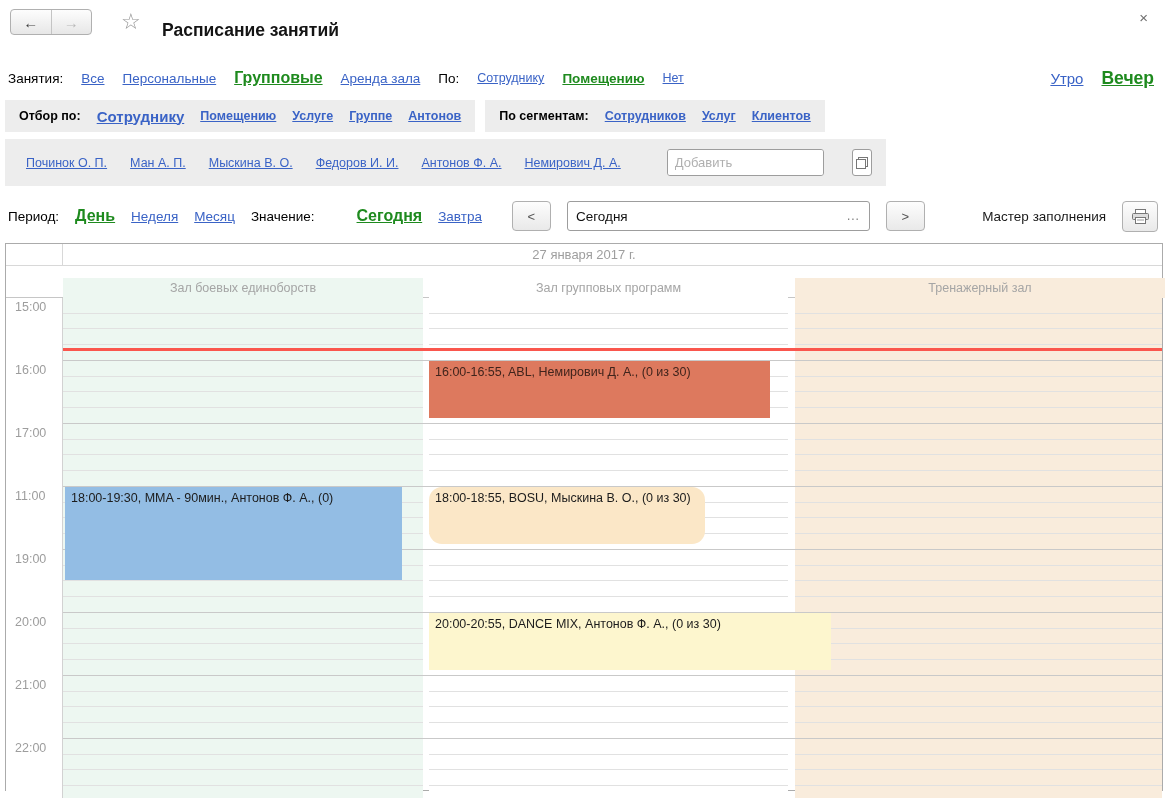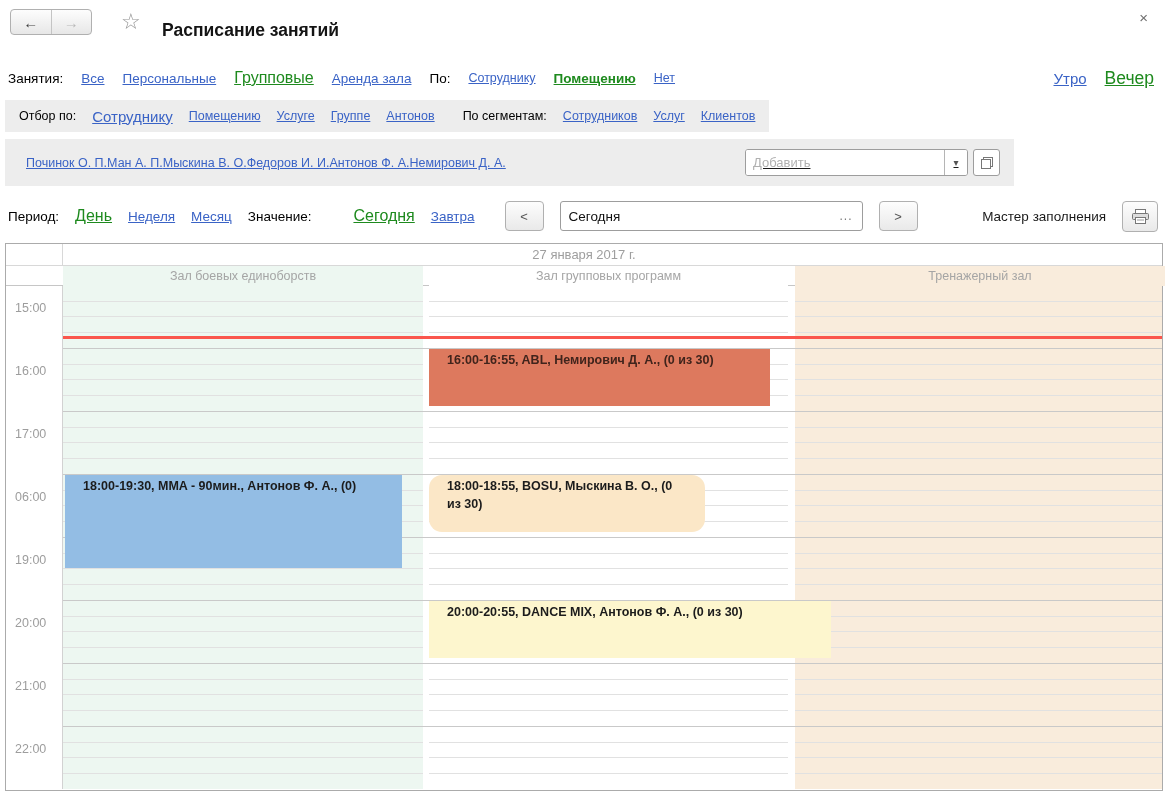--- a/index.html
+++ b/index.html
@@ -12,50 +12,50 @@
   html,body{width:1168px;height:798px;}
   body{
     position:relative; background:#fff; overflow:hidden;
     font-family:"Liberation Sans","DejaVu Sans",sans-serif; font-size:13px; color:#1a1a1a;
   }
   .abs{position:absolute;}
   a{cursor:pointer;}
   .lnk{color:var(--link); text-decoration:underline; font-size:13.5px; white-space:nowrap;}
   .lnk.small{font-size:12.5px;}
   .lnk.sel{color:var(--green); font-weight:bold;}
-  .lnk.sel-big{color:var(--green); font-weight:normal; font-size:16px;text-align:right;}
+  .lnk.sel-big{color:var(--green); font-weight:bold; font-size:16px;text-align:right;}
   .lnk.big-blue{font-size:15px;}
   .lnk.xl{font-size:17.5px;}
   .lbl{color:#000; font-size:13.5px; white-space:nowrap;}
   .lbl.small{font-size:12.5px;}
 
   
   .navgroup{left:10px; top:9px; width:82px; height:26px; display:flex;
     border:1px solid #b0b0b0; border-radius:4px; overflow:hidden;
     background:linear-gradient(#fdfdfd,#e7e7e7);}
   .navgroup button{flex:1; border:none; background:transparent; font-size:15px; cursor:pointer;}
   .navgroup .back{color:#3c3c3c; font-weight:bold; border-right:1px solid #c4c4c4;}
   .navgroup .fwd{color:#b8b8b8; font-weight:bold;}
   .star{left:121px; top:9px; font-size:22px; color:#949494; cursor:pointer;}
   .title{left:162px; top:12px; font-size:17.5px; font-weight:bold; color:#141414;margin-top:8px;}
   .close{right:20px; top:9px; font-size:15px; color:#6f6f6f; cursor:pointer;}
 
   
   .row1{left:8px; right:14px; top:64px; height:28px; display:flex; align-items:center; gap:18px;}
   .row1 .spacer{flex:1;}
-  .row2{left:5px; right:5px; top:100px; height:28px; display:flex; }
+  .row2{left:5px; right:5px; top:100px; height:28px; display:flex; gap:10px;font-weight:bold;}
   .gpanel{background:var(--panel); display:inline-flex; align-items:center; gap:16px; padding:0 14px; height:32px;}
-  .row3{left:5px; top:139px; width:1009px; height:47px; background:var(--panel);
-    display:flex; align-items:center; padding:0 14px 0 21px;}
+  .row3{left:5px; top:139px; width:881px; height:47px; background:var(--panel);
+    display:flex; align-items:center; gap:23px; padding:0 14px 0 21px;}
   .row3 .grow{flex:1;}
   .row4{left:8px; right:10px; top:199px; height:34px; display:flex; align-items:center; gap:16px;}
 
   
   .combo{display:flex; align-items:center; height:27px; background:#fff;
-    border:1px solid #9d9d9d; border-radius:3px; overflow:hidden;text-decoration:underline;}
+    border:1px solid #9d9d9d; border-radius:3px; overflow:hidden;}
   .combo input{border:none; outline:none; height:100%; padding:0 7px; font-size:13px;
     font-family:inherit; color:#222; width:198px;}
   .combo input::placeholder{color:#b0b0b0;}
   .combo .drop{width:23px; height:100%; border:none; border-left:1px solid #b5b5b5;
     background:#fff; color:#555; font-size:10px; cursor:pointer;}
   .sqbtn{width:27px; height:27px; border:1px solid #9d9d9d; border-radius:3px; background:#fff;
     display:flex; align-items:center; justify-content:center; cursor:pointer; margin-left:5px;}
   .copyicon{position:relative; width:12px; height:12px;}
   .copyicon::before{content:""; position:absolute; right:0; top:0; width:8px; height:8px;
     border:1px solid #777; background:#fff;}
@@ -69,40 +69,40 @@
   .datebox .dots{color:#777; font-size:12px; letter-spacing:1px; padding:0 5px; cursor:pointer;}
   .printbtn{width:36px; height:31px; border:1px solid #b0b0b0; border-radius:4px;
     background:linear-gradient(#fdfdfd,#e9e9e9); display:flex; align-items:center; justify-content:center; cursor:pointer;}
   .master{font-size:13.5px; color:#1a1a1a; cursor:pointer; margin-left:auto;}
 
   
   .calendar{left:5px; top:243px; width:1158px; height:548px; border:1px solid #ababab; background:#fff;}
   .cal-date{position:relative; height:22px; line-height:22px; text-align:center;
     color:#9e9e9e; font-size:13px; border-bottom:1px solid #d8d8d8;}
   .cal-date .vline{position:absolute; left:56px; top:0; bottom:0; border-left:1px solid #d8d8d8;}
-  .cal-head{position:relative; height:20px; border-bottom:1px solid #c6c6c6;}
+  .cal-head{position:relative; height:20px; border-bottom:1px solid #c6c6c6;margin-top:12px;}
   .cal-head .hcell{position:absolute; top:0; height:20px; line-height:20px; text-align:center;
     color:var(--headertext); font-size:12.5px; overflow:hidden; white-space:nowrap;}
   .cal-body{position:relative; height:503px; overflow:hidden;
     background-image:repeating-linear-gradient(to bottom, transparent 0, transparent 62px, #c9c9c9 62px, #c9c9c9 63px);}
   .cal-col{position:absolute; top:0; bottom:0; cursor:pointer;
     background-image:
       repeating-linear-gradient(to bottom, transparent 0, transparent 62px, #c9c9c9 62px, #c9c9c9 63px),
       repeating-linear-gradient(to bottom, transparent 0, transparent 14.75px, #e1e1e1 14.75px, #e1e1e1 15.75px);}
   .c1{left:57px; width:360px; background-color:var(--mint);}
   .c2{left:423px; width:359px; background-color:#fff;}
   .c3{left:789px; width:367px; background-color:var(--peach);}
   .h1{left:57px; width:360px; background:var(--mint);}
   .h2{left:423px; width:359px; background:#fff;}
   .h3{left:789px; width:370px; background:var(--peach);}
   .gutter{position:absolute; left:0; top:0; bottom:0; width:57px; background:#fff;
     border-right:1px solid #d2d2d2; z-index:2;}
-  .tlabel{position:absolute; left:9px; color:#9d9d9d; font-size:12.5px;margin-top:13px;}
+  .tlabel{position:absolute; left:9px; color:#9d9d9d; font-size:12.5px;}
   .redline{position:absolute; left:57px; right:0; top:50px; height:3px; background:var(--redline); z-index:3;}
-  .event{position:absolute; z-index:4; padding:3px 18px; font-weight:bold; font-size:12.5px;
+  .event{position:absolute; z-index:4; padding:3px 6px; font-weight:normal; font-size:12.5px;
     line-height:1.4; color:#1c1c1c; cursor:pointer; overflow:hidden;}
   .ev-blue{background:var(--evblue);}
   .ev-salmon{background:var(--evsalmon); color:#40241c;}
   .ev-peach{background:var(--evpeach);}
   .ev-yellow{background:var(--evyellow);}
 </style>
 </head>
 <body>
 
 <div class="abs navgroup">
@@ -199,21 +199,21 @@
   </div>
   <div class="cal-body">
     <div class="cal-col c1"></div>
     <div class="cal-col c2"></div>
     <div class="cal-col c3"></div>
 
     <div class="gutter">
       <span class="tlabel" style="top:2px">15:00</span>
       <span class="tlabel" style="top:65px">16:00</span>
       <span class="tlabel" style="top:128px">17:00</span>
-      <span class="tlabel" style="top:191px">06:00</span>
+      <span class="tlabel" style="top:191px">11:00</span>
       <span class="tlabel" style="top:254px">19:00</span>
       <span class="tlabel" style="top:317px">20:00</span>
       <span class="tlabel" style="top:380px">21:00</span>
       <span class="tlabel" style="top:443px">22:00</span>
     </div>
 
     <div class="redline"></div>
 
     <div class="event ev-blue" style="left:59px;  top:189px; width:337px; height:93px;">18:00-19:30, MMA - 90мин., Антонов Ф. А., (0)</div>
     <div class="event ev-salmon" style="left:423px; top:63px;  width:341px; height:57px;">16:00-16:55, ABL, Немирович Д. А., (0 из 30)</div>

